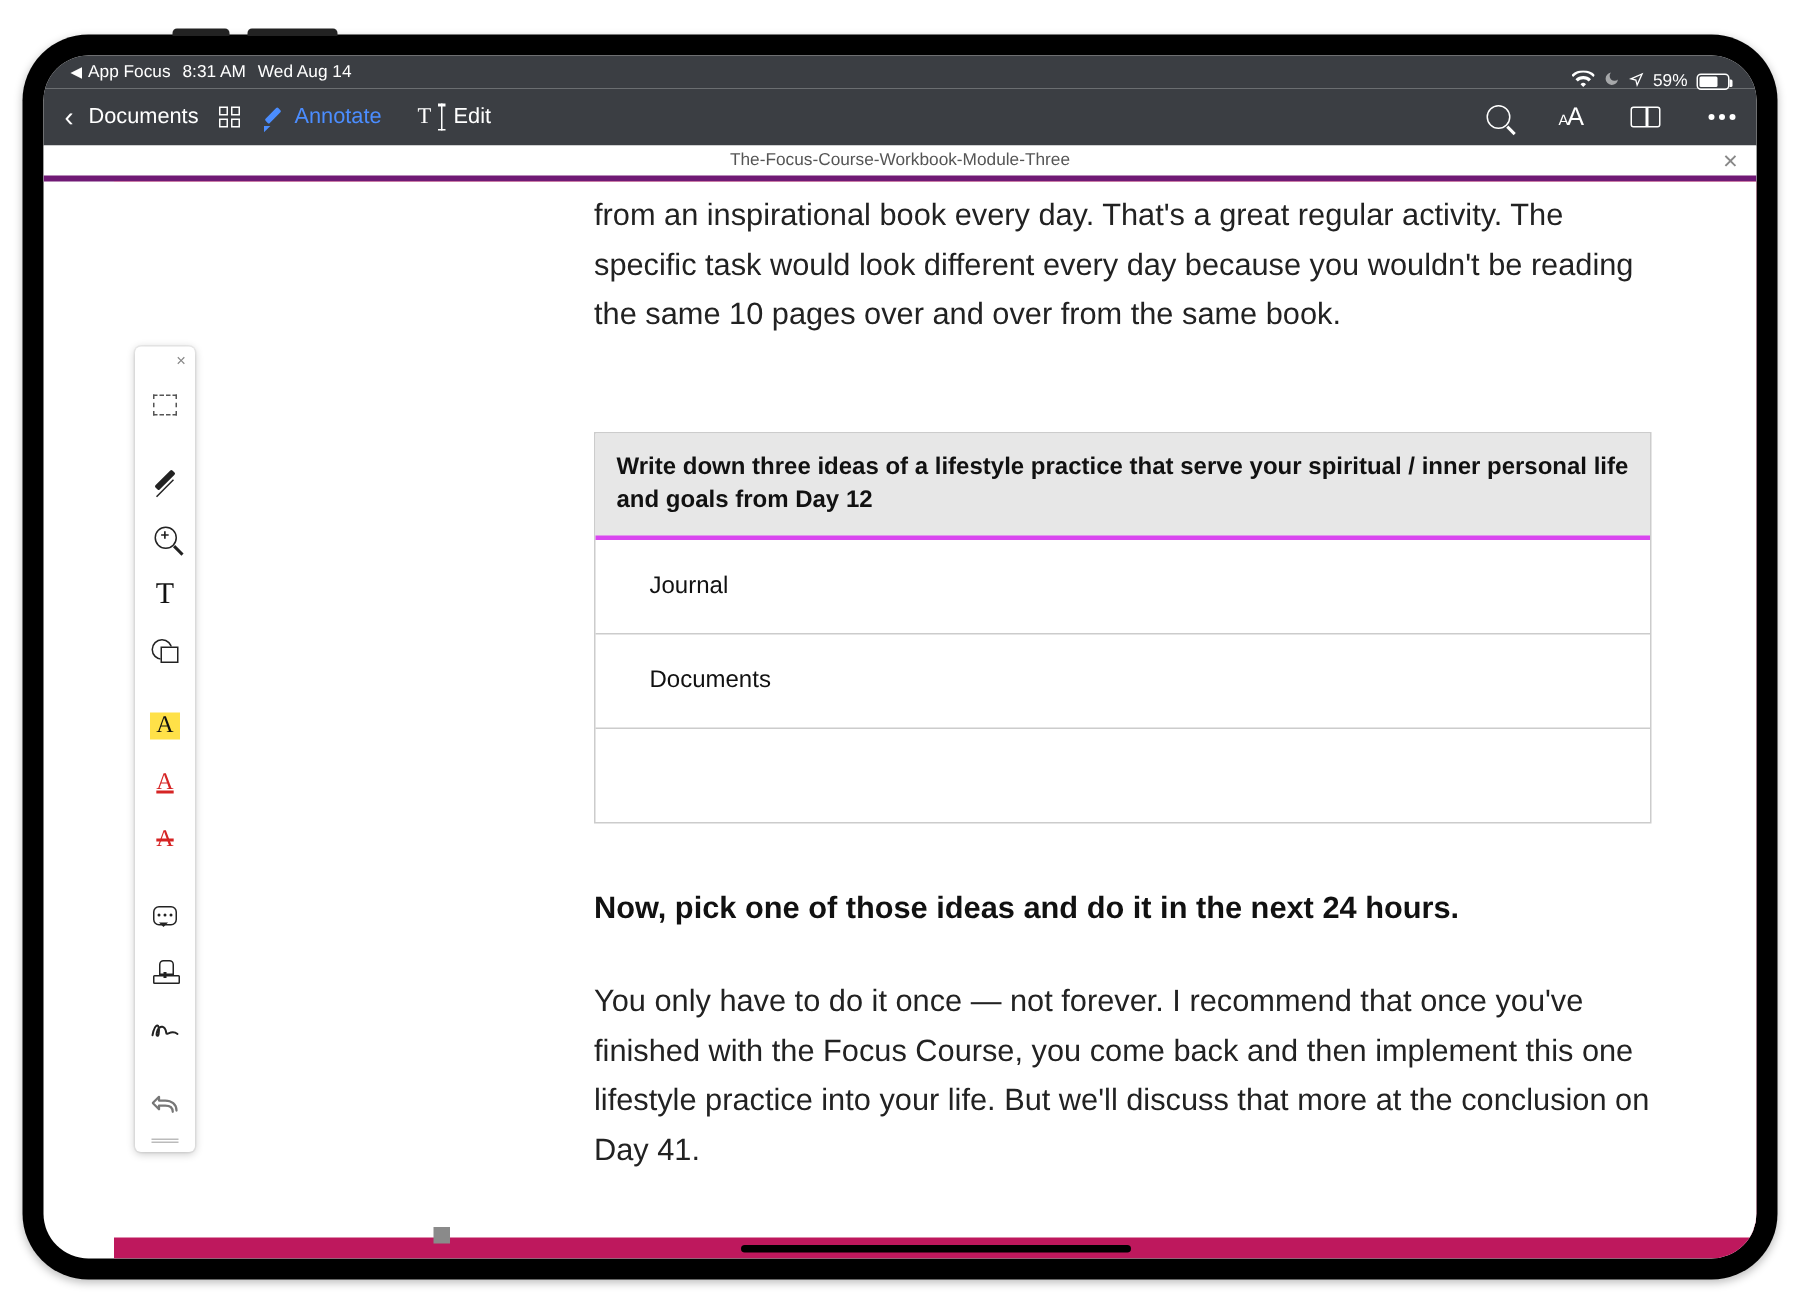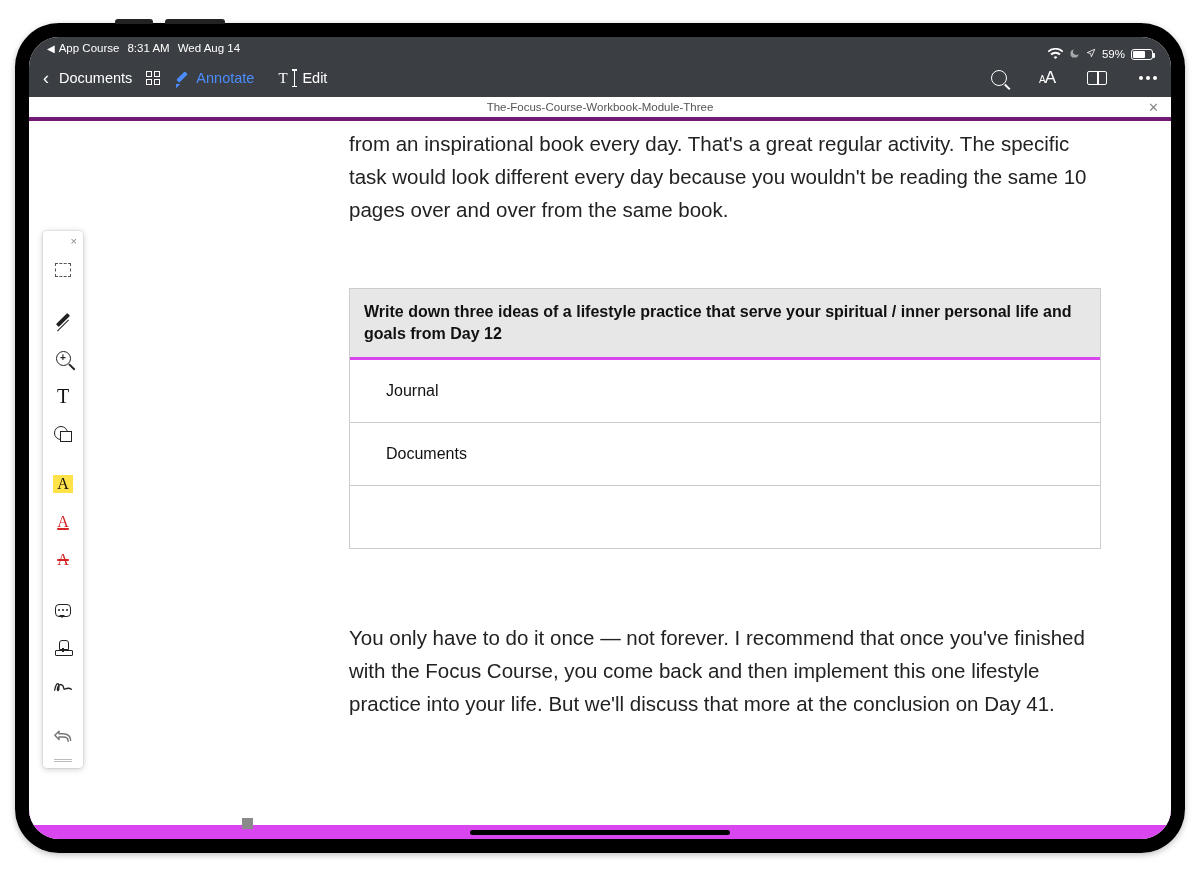--- a/index.html
+++ b/index.html
@@ -142,23 +142,24 @@
   font-size: 11.5px;
   color: #555;
 }
 .doc-title-strip .close {
   position: absolute; right: 12px; color: #888; font-size: 13px; cursor: pointer; line-height: 1;
 }
 
 
 .content-area {
   flex: 1;
-  background: #d946ef;
+  background: #be185d;
   position: relative;
   overflow: hidden;
+  margin-left: 47px;
 }
 .page {
   position: absolute;
   left: 0; right: 0; top: 0; bottom: 14px;
   background: #fff;
   padding: 0 70px 0 320px;
   font-family: -apple-system, "Helvetica Neue", Helvetica, Arial, sans-serif;
   color: #222;
 }
 .page p.body {
@@ -279,21 +280,21 @@
 </style>
 </head>
 <body>
 
 <div class="ipad-frame">
   <div class="screen">
 
     <div class="status-bar">
       <div class="status-left">
         <span class="back-caret">◀</span>
-        <span>App Course</span>
+        <span>App Focus</span>
         <span>8:31 AM</span>
         <span>Wed Aug 14</span>
       </div>
       <div class="status-right">
         <span>
           <svg width="15" height="11" viewBox="0 0 24 18">
               <path d="M12 18l-3-3a4.2 4.2 0 016 0l-3 3zm-6-6l-2.5-2.5a12 12 0 0117 0L18 12a8.4 8.4 0 00-12 0zm-5-5L-1 5a19 19 0 0126 0l-2 2A15.2 15.2 0 001 7z" fill="#fff"></path>
             </svg>
         </span>
         <span style="opacity:.55">
@@ -372,20 +373,21 @@
 
         <div class="prompt-box">
           <div class="prompt-header">Write down three ideas of a lifestyle practice that serve your spiritual / inner personal life and goals from Day 12</div>
           <div class="prompt-row">Journal</div>
           <div class="prompt-row">Documents</div>
           <div class="prompt-row"></div>
         </div>
 
         <div class="gap-md"></div>
 
+        <h3>Now, pick one of those ideas and do it in the next 24 hours.</h3>
 
         <div style="height:30px"></div>
 
         <p class="body">You only have to do it once — not forever. I recommend that once you've finished with the Focus Course, you come back and then implement this one lifestyle practice into your life. But we'll discuss that more at the conclusion on Day 41.</p>
       </div>
 
       <div class="tool-palette">
         <div class="palette-close">×</div>
         <div class="tool-btn">
             <span class="ico-select"></span>

